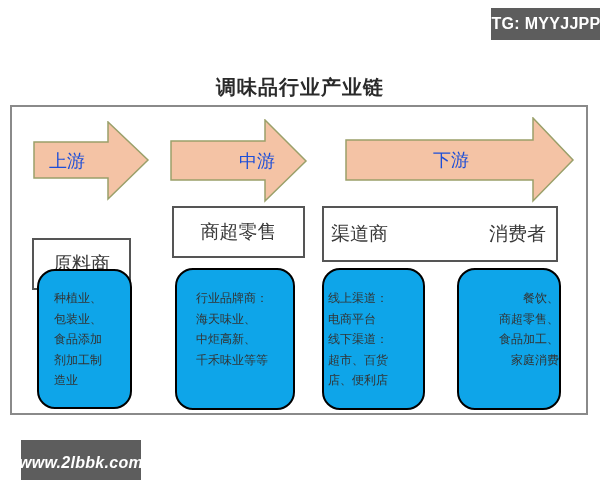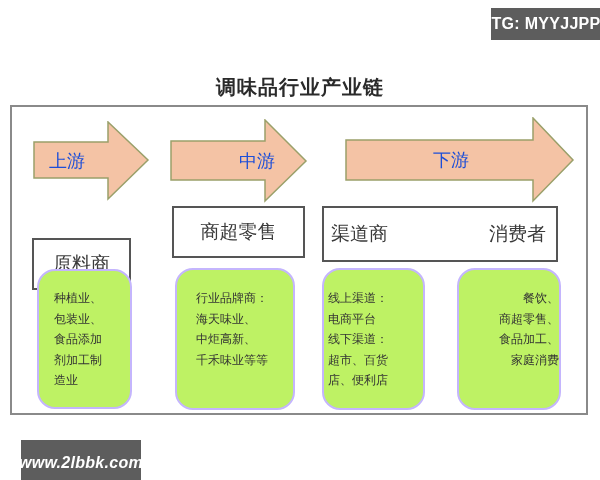--- a/index.html
+++ b/index.html
@@ -34,22 +34,22 @@
       font-family: "DejaVu Serif", "Liberation Serif", serif;
       font-size: 18px; color: #1d4ed8;
     }
     .stage-box {
       position: absolute; border: 2px solid #555555; background: #ffffff;
       box-sizing: border-box; display: flex; align-items: center;
       font-family: "DejaVu Serif", "Liberation Serif", serif;
       font-size: 19px; color: #3a3a3a;
     }
     .detail-box {
-      position: absolute; border: 2px solid #c4b5fd; border-radius: 18px;
-      background: #bef264; box-sizing: border-box;
+      position: absolute; border: 2px solid #000000; border-radius: 18px;
+      background: #0ea5e9; box-sizing: border-box;
       font-size: 12px; line-height: 20.5px; color: #333333;
     }
     .detail-box .line { display: block; white-space: nowrap; }
   </style>
 </head>
 <body>
 
 <div class="badge tg">TG: MYYJJPP</div>
 
 <div class="title">调味品行业产业链</div>

